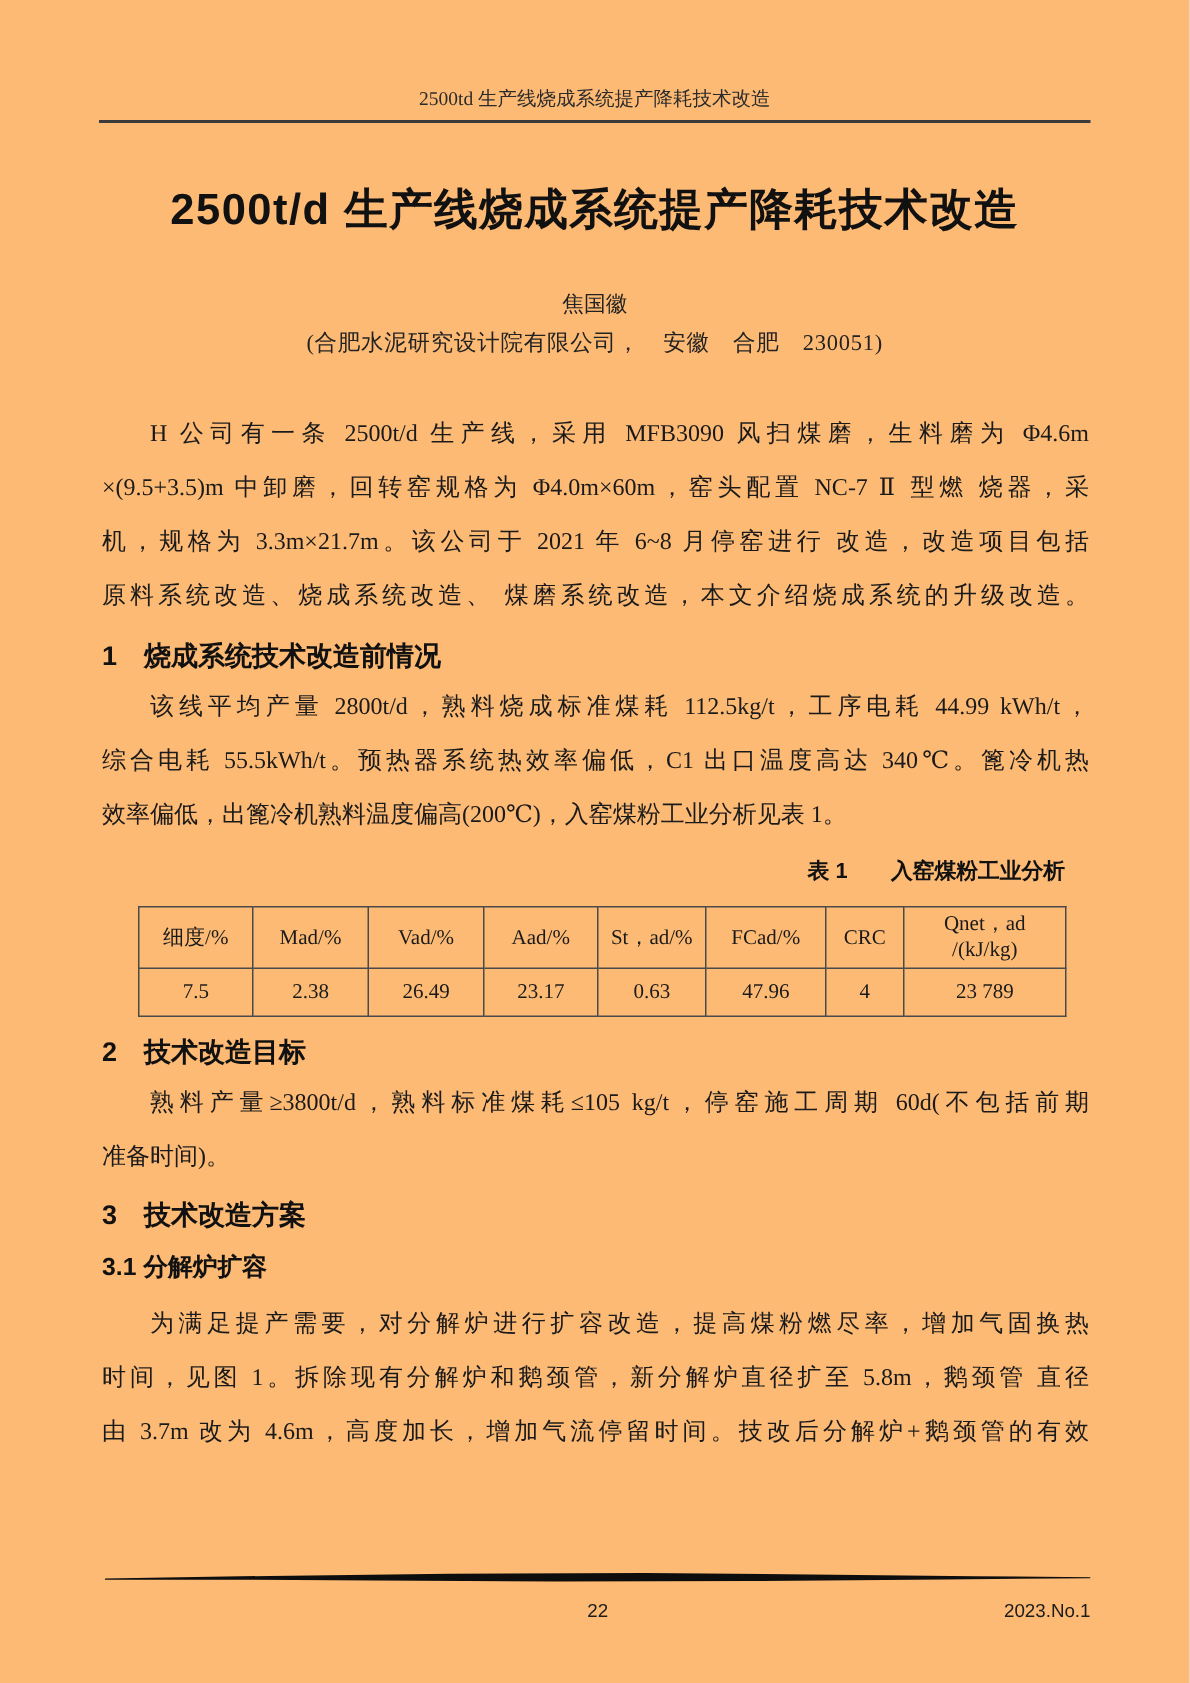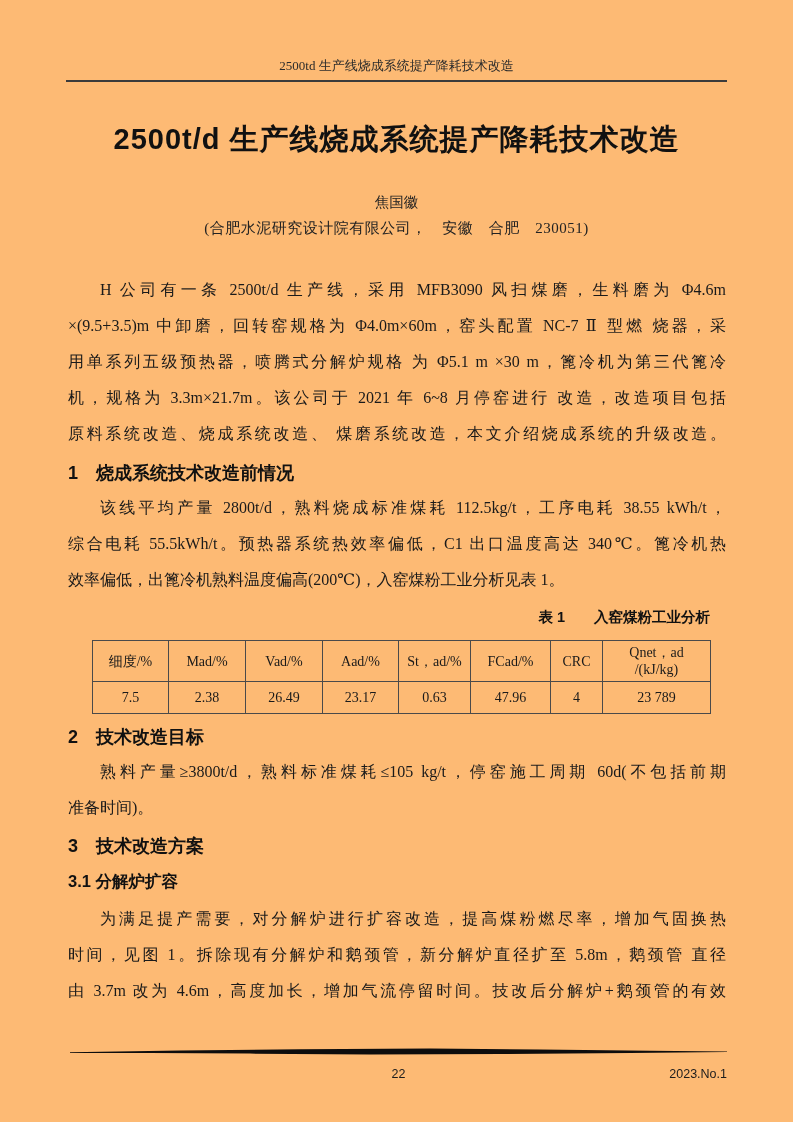--- a/index.html
+++ b/index.html
@@ -111,28 +111,27 @@
 
   <div class="doc-title">2500t/d 生产线烧成系统提产降耗技术改造</div>
   <div class="doc-author">焦国徽</div>
   <div class="doc-affiliation">(合肥水泥研究设计院有限公司，　安徽　合肥　230051)</div>
 
   <div class="body">
 
     <div>
       <div class="bline jfull indent">H 公司有一条 2500t/d 生产线，采用 MFB3090 风扫煤磨，生料磨为 Φ4.6m</div>
       <div class="bline jfull">×(9.5+3.5)m 中卸磨，回转窑规格为 Φ4.0m×60m，窑头配置 NC-7 Ⅱ 型燃 烧器，采</div>
-      <div class="bline jfull">用单系列五级预热器，喷腾式分解炉规格 为 Φ5.1 m ×30 m，篦冷机为第三代篦冷</div>
       <div class="bline jfull">机，规格为 3.3m×21.7m。该公司于 2021 年 6~8 月停窑进行 改造，改造项目包括</div>
       <div class="bline jfull">原料系统改造、烧成系统改造、 煤磨系统改造，本文介绍烧成系统的升级改造。</div>
     </div>
 
     <div class="sec-heading">1　烧成系统技术改造前情况</div>
     <div class="after-heading">
-      <div class="bline jfull indent">该线平均产量 2800t/d，熟料烧成标准煤耗 112.5kg/t，工序电耗 38.55 kWh/t，</div>
+      <div class="bline jfull indent">该线平均产量 2800t/d，熟料烧成标准煤耗 112.5kg/t，工序电耗 44.99 kWh/t，</div>
       <div class="bline jfull">综合电耗 55.5kWh/t。预热器系统热效率偏低，C1 出口温度高达 340℃。篦冷机热</div>
       <div class="bline">效率偏低，出篦冷机熟料温度偏高(200℃)，入窑煤粉工业分析见表 1。</div>
     </div>
 
     <div class="tbl-caption">表 1　　入窑煤粉工业分析</div>
     <table class="t1">
       <colgroup>
         <col style="width:76px">
           <col style="width:77px">
           <col style="width:77px">

